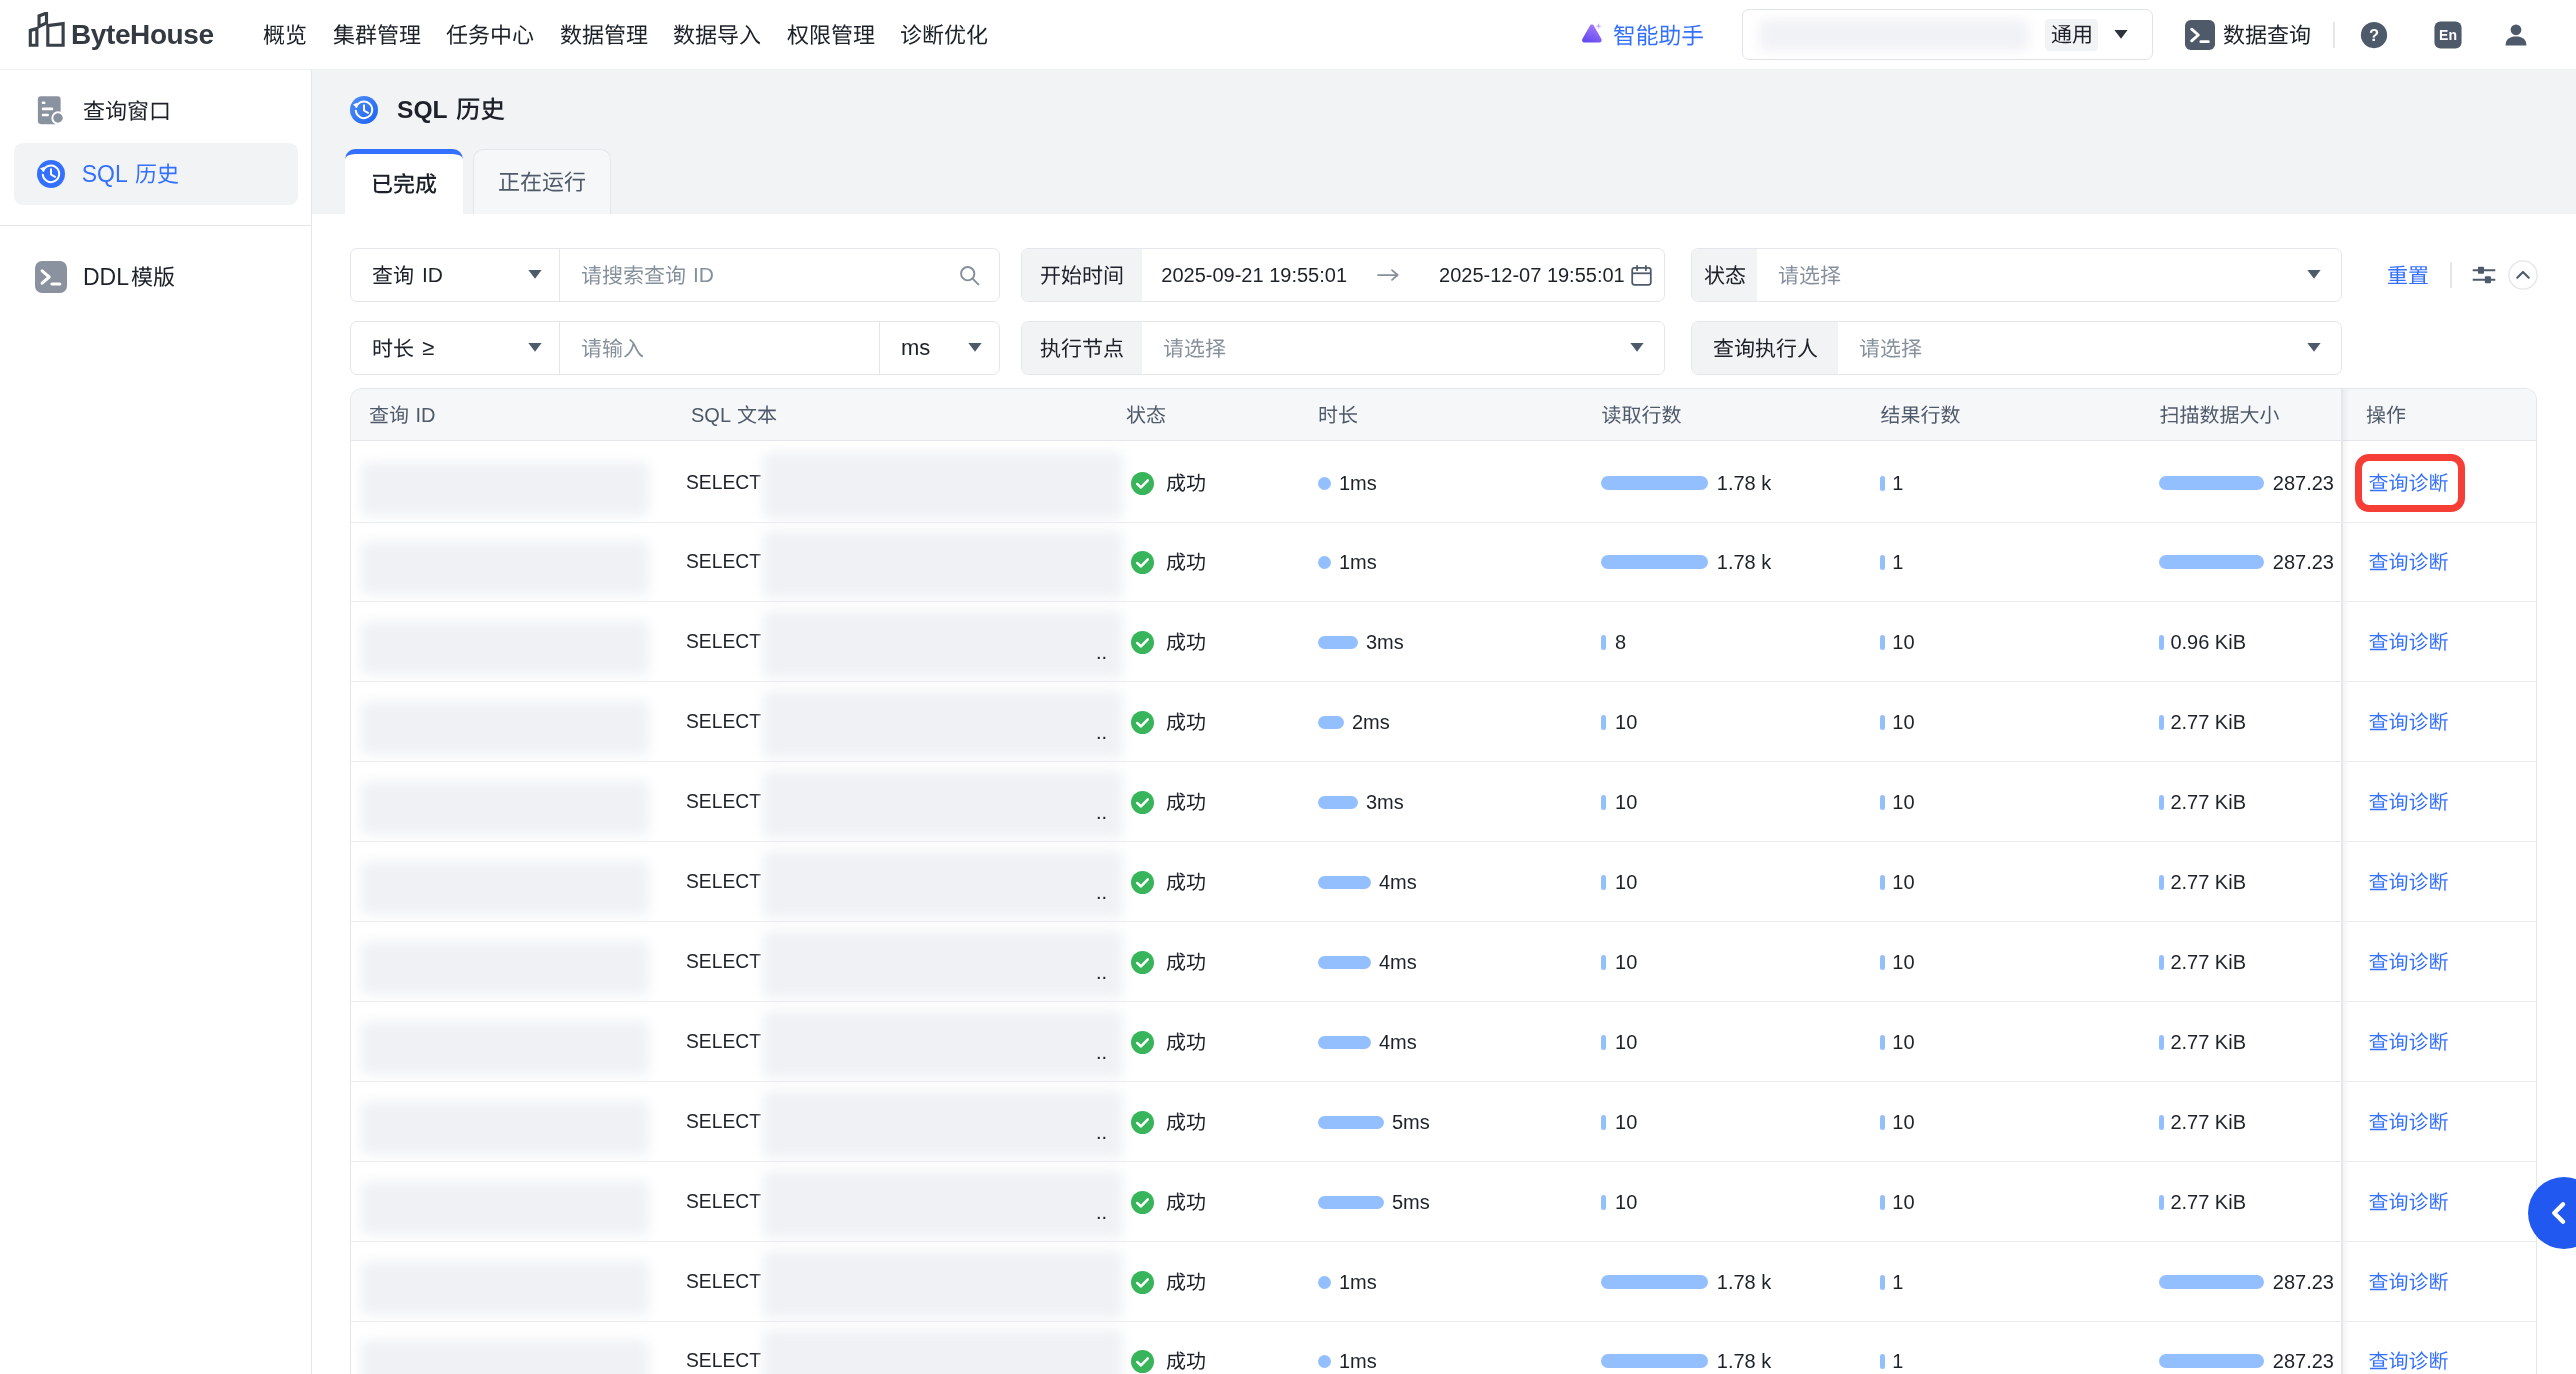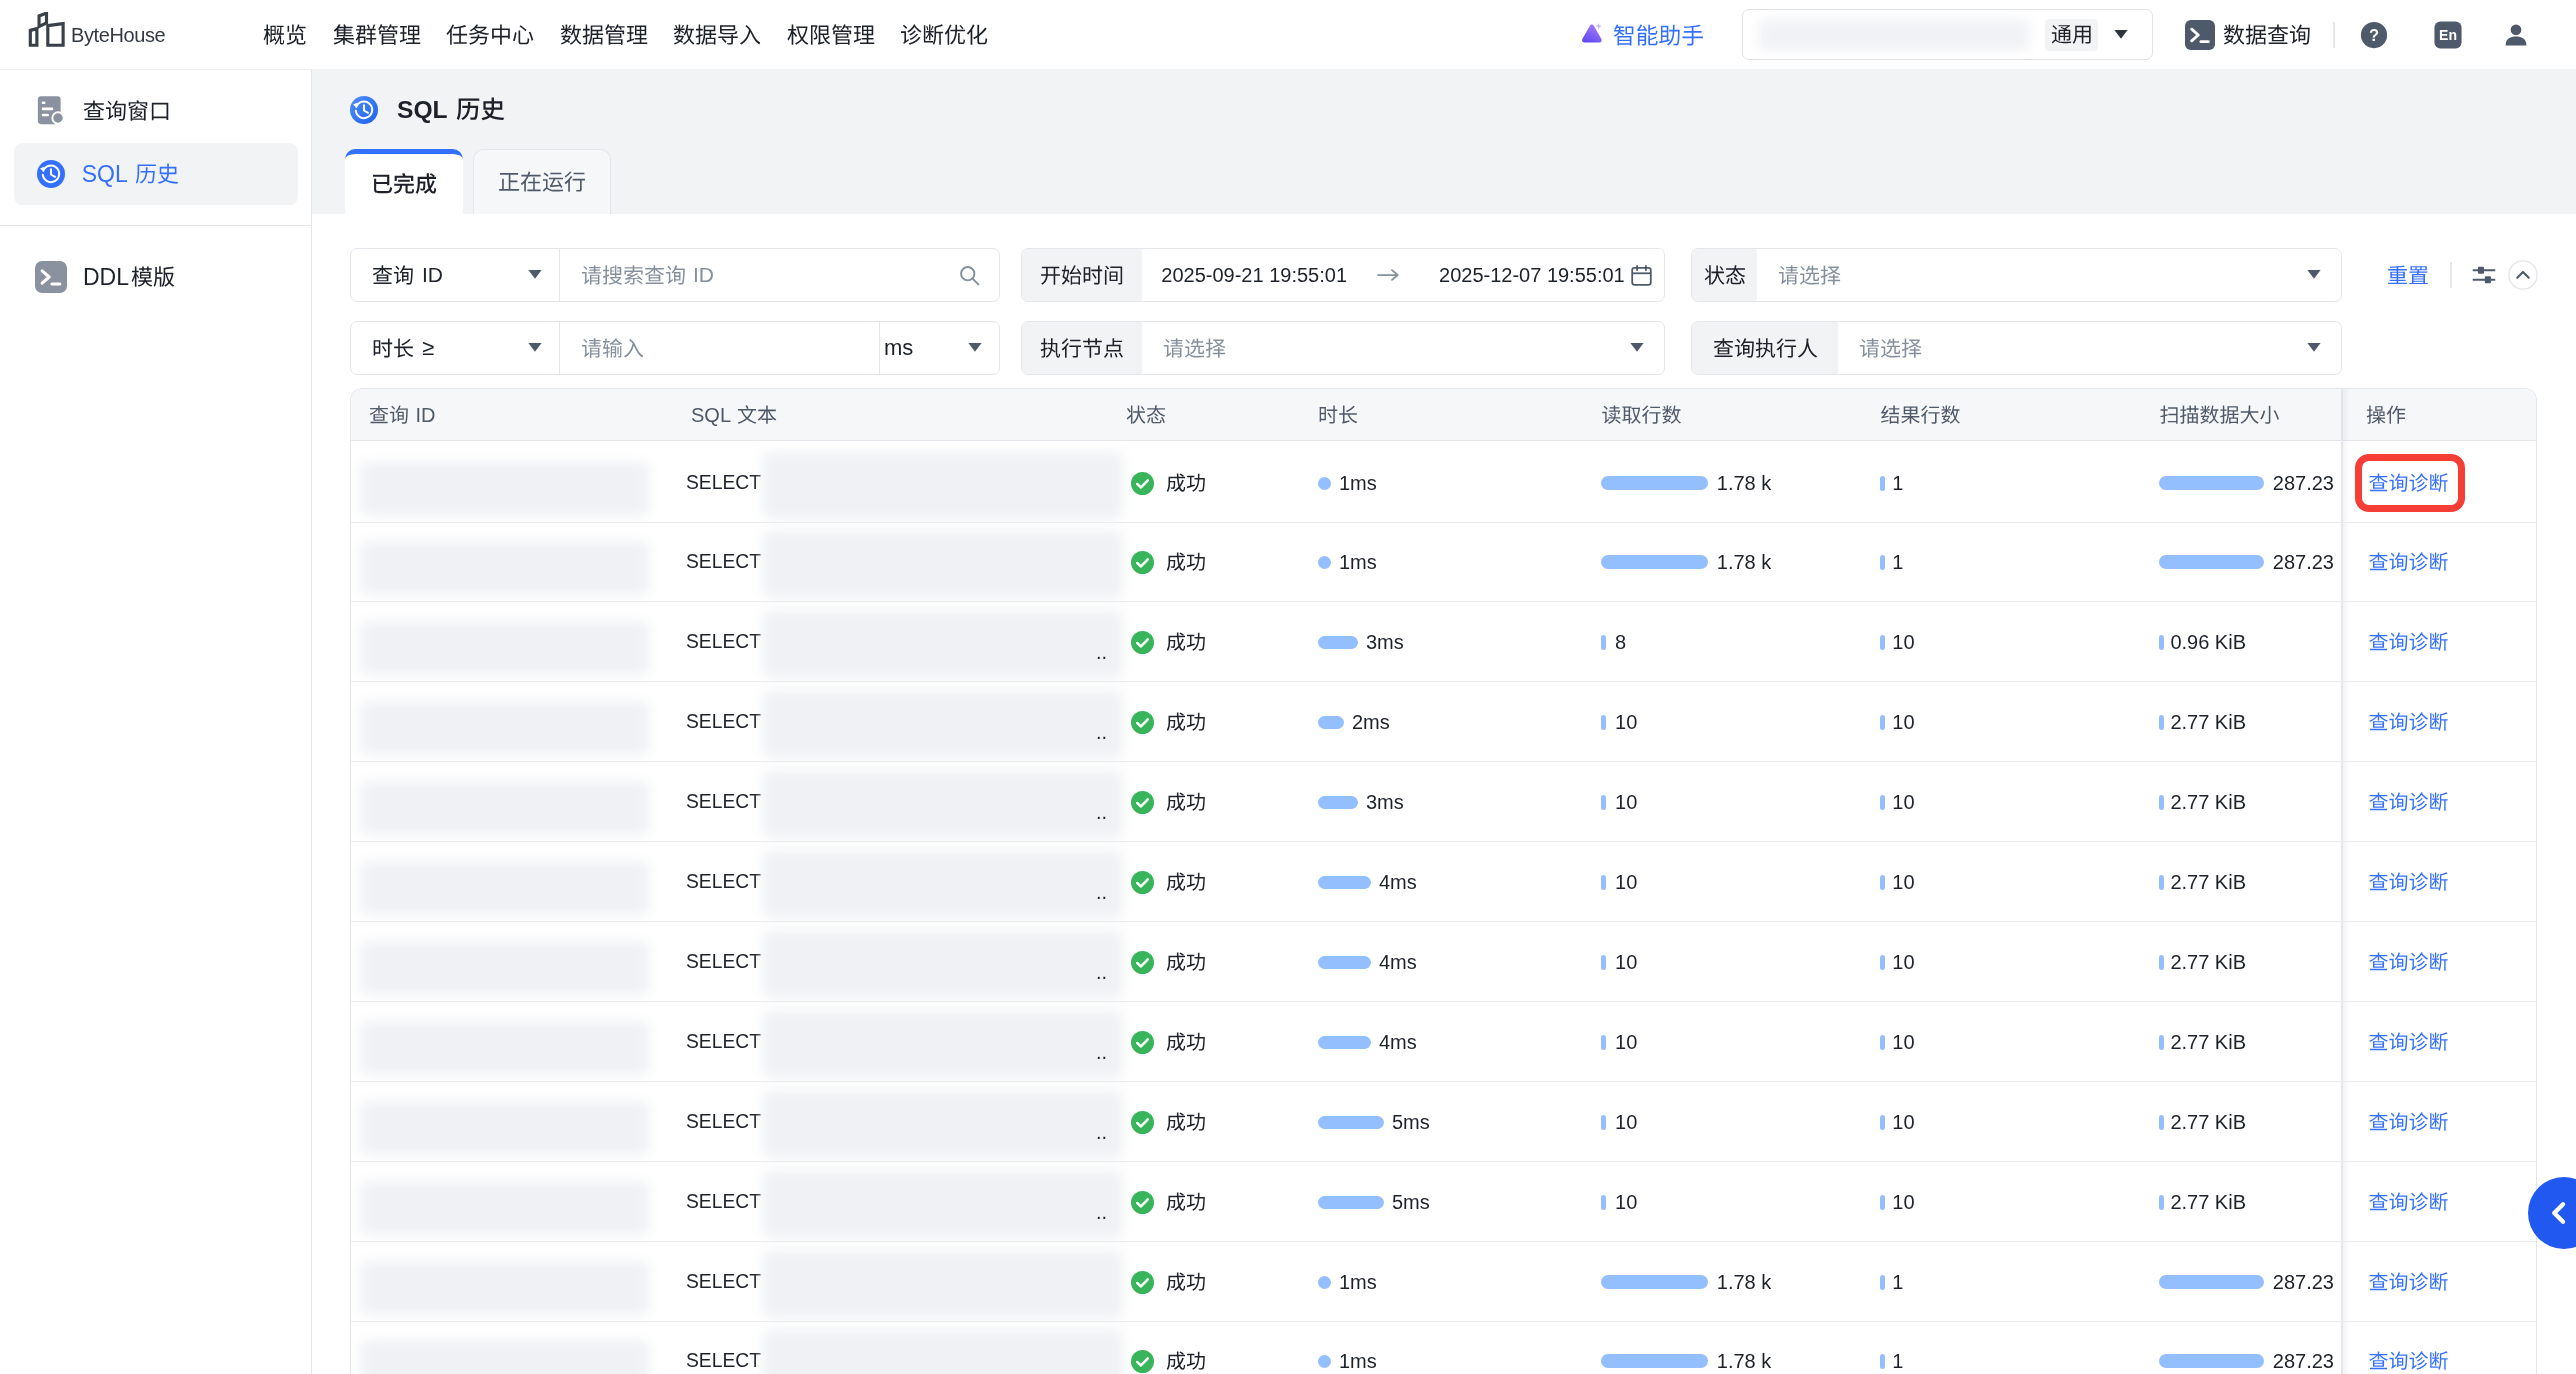--- a/index.html
+++ b/index.html
@@ -8,21 +8,21 @@
 <div class="abs" style="left:312px;top:70px;width:2264px;height:144px;background:#f2f3f5"></div>
 <div class="abs" style="left:312px;top:214px;width:2264px;height:1161px;background:#fff"></div>
 <div class="abs fx" style="left:0;top:0;width:2576px;height:70px;background:#fff;border-bottom:0.9px solid #f0f1f3">
     <div class="abs" style="left:28px;top:12.3px">
       <svg width="37" height="35" viewBox="0 0 42 40" style="display:block" fill="none" stroke="#3a4047" stroke-width="3.6">
 <path d="M2.5 21 L10 19 L10 38 L2.5 38 Z"></path>
 <path d="M12.5 16.5 L12.5 4.5 L21 1.2 L21 12.5 Z"></path>
 <path d="M22.5 15.5 L40 13.3 L40 38 L22.5 38 Z"></path>
 </svg>
     </div>
-    <div class="abs fx" style="left:71px;top:0;height:70px;font-size:20px;font-weight:normal;color:#333a42;letter-spacing:-0.4px">ByteHouse</div>
+    <div class="abs fx" style="left:71px;top:0;height:70px;font-size:28px;font-weight:bold;color:#333a42;letter-spacing:-0.4px">ByteHouse</div>
     <div class="abs fx" style="left:263px;top:0;height:70px;gap:25.5px">
       <svg width="44" height="22" viewBox="0 -21.5 50 25" style="display:block;" fill="#1d2129">
         <path id="g0" d="M15.6 -9C15.8 -9.2 16.5 -9.3 17.4 -9.3H18.6C17.8 -5.8 16.1 -2.1 13 1.2C13.5 1.4 14.1 1.8 14.4 2.1C16.7 -0.3 18.2 -3 19.2 -5.8V-0.5C19.2 0.7 19.2 1 19.6 1.3C19.9 1.6 20.4 1.7 20.9 1.7C21.1 1.7 21.7 1.7 21.9 1.7C22.4 1.7 22.8 1.6 23.1 1.5C23.4 1.2 23.6 0.9 23.7 0.4C23.8 -0.1 23.9 -1.5 23.9 -2.7C23.5 -2.8 23.1 -3.1 22.8 -3.3C22.8 -2.1 22.8 -1 22.7 -0.6C22.7 -0.2 22.6 -0.1 22.5 0.1C22.3 0.2 22.1 0.2 21.9 0.2C21.7 0.2 21.4 0.2 21.2 0.2C21 0.2 20.9 0.1 20.8 0.1C20.7 -0 20.6 -0.2 20.6 -0.4V-8H19.9L20.2 -9.3H23.8V-10.9H20.5C20.9 -13.5 21 -16 21 -18H23.4V-19.6H15.6V-18H19.5C19.5 -16 19.4 -13.5 18.9 -10.9H17.1C17.4 -12.6 17.8 -15.2 18 -16.4H16.5C16.4 -15.3 15.8 -11.7 15.6 -11.1C15.5 -10.7 15.3 -10.6 15 -10.5C15.2 -10.1 15.5 -9.4 15.6 -9ZM13.1 -13.7V-10.6H10V-13.7ZM13.1 -15.1H10V-18H13.1ZM8.4 -0.2C8.8 -0.6 9.3 -1.1 13.4 -3.6C13.7 -3 13.8 -2.5 14 -2L15.3 -2.7C14.9 -4 14 -6.1 13.1 -7.7L11.9 -7.2C12.2 -6.5 12.6 -5.7 12.9 -4.9L10 -3.2V-9.1H14.5V-19.6H8.5V-3.8C8.5 -2.6 7.9 -1.8 7.5 -1.5C7.8 -1.2 8.2 -0.6 8.4 -0.2ZM4 -21V-15.7H1.3V-14H3.9C3.3 -10.5 2.1 -6.5 0.8 -4.3C1.1 -3.9 1.5 -3.2 1.7 -2.7C2.6 -4.1 3.3 -6.2 4 -8.5V2H5.7V-10.4C6.2 -9.3 6.8 -8 7.1 -7.3L8.1 -8.8C7.8 -9.5 6.2 -12.2 5.7 -13V-14H7.8V-15.7H5.7V-21Z M41.1 -15.7C42.4 -14.5 43.8 -12.8 44.4 -11.6L46.1 -12.4C45.5 -13.5 44 -15.2 42.7 -16.3ZM27.9 -19.6V-12.6H29.7V-19.6ZM33.1 -20.8V-11.7H34.9V-20.8ZM38.2 -4.6V-0.7C38.2 1.2 38.8 1.7 41.3 1.7C41.8 1.7 45.2 1.7 45.7 1.7C47.7 1.7 48.2 1 48.4 -1.9C47.9 -2 47.2 -2.2 46.8 -2.6C46.7 -0.3 46.5 0.1 45.5 0.1C44.8 0.1 42 0.1 41.5 0.1C40.3 0.1 40.1 -0.1 40.1 -0.7V-4.6ZM36.4 -8.2V-6.2C36.4 -4.2 35.8 -1.4 26.6 0.6C27.1 0.9 27.6 1.6 27.9 2.1C37.3 -0.2 38.4 -3.6 38.4 -6.2V-8.2ZM29.9 -11V-3H31.8V-9.3H43.5V-3.2H45.5V-11ZM39.6 -21C39 -18.2 37.8 -15.4 36.3 -13.5C36.8 -13.3 37.5 -12.9 37.9 -12.6C38.7 -13.7 39.5 -15.2 40.1 -16.8H48.4V-18.4H40.8C41 -19.2 41.2 -19.9 41.5 -20.7Z"></path>
       </svg>
       <svg width="88" height="22" viewBox="0 -21.5 100 25" style="display:block;" fill="#1d2129">
         <path id="g1" d="M11.5 -7.3V-5.6H1.4V-4H9.8C7.4 -2.2 3.8 -0.7 0.7 0.2C1.2 0.6 1.7 1.2 2 1.7C5.2 0.7 8.9 -1.2 11.5 -3.4V2H13.4V-3.5C15.9 -1.3 19.7 0.6 23 1.5C23.3 1.1 23.8 0.4 24.2 -0C21.1 -0.8 17.5 -2.3 15.1 -4H23.7V-5.6H13.4V-7.3ZM12.2 -13.8V-12.2H6.2V-13.8ZM11.7 -20.6C12.1 -19.9 12.5 -19.1 12.8 -18.4H7.2C7.7 -19.1 8.2 -19.9 8.6 -20.7L6.6 -21.1C5.5 -18.9 3.5 -16.1 0.8 -14C1.2 -13.7 1.8 -13.2 2.1 -12.8C2.9 -13.4 3.6 -14.1 4.3 -14.8V-6.8H6.2V-7.6H23V-9.1H14.1V-10.8H21.2V-12.2H14.1V-13.8H21.2V-15.2H14.1V-16.8H22.2V-18.4H14.8C14.5 -19.2 13.9 -20.2 13.4 -21.1ZM12.2 -15.2H6.2V-16.8H12.2ZM12.2 -10.8V-9.1H6.2V-10.8Z M38.6 -20.3C39.4 -19 40 -17.3 40.3 -16.2L41.9 -16.8C41.7 -17.9 40.9 -19.6 40.1 -20.8ZM46.3 -21C45.9 -19.7 45.1 -17.9 44.5 -16.7L46 -16.2C46.7 -17.4 47.4 -19.1 48.1 -20.6ZM37.7 -5.7V-3.9H42.4V2H44.2V-3.9H49.1V-5.7H44.2V-9.3H48.1V-11H44.2V-14.4H48.5V-16.1H38.2V-14.4H42.4V-11H38.6V-9.3H42.4V-5.7ZM34.8 -14V-11.5H31.3C31.5 -12.3 31.6 -13.1 31.8 -14ZM27.4 -19.8V-18.1H30.4L30.2 -15.6H26.1V-14H30C29.9 -13.1 29.7 -12.3 29.5 -11.5H27.2V-9.9H29.1C28.4 -7.5 27.3 -5.5 25.7 -3.9C26.1 -3.6 26.7 -2.9 26.9 -2.5C27.6 -3.2 28.2 -3.9 28.7 -4.7V2H30.4V0.7H36.9V-7.3H30.1C30.4 -8.1 30.6 -9 30.9 -9.9H36.5V-14H38V-15.6H36.5V-19.8ZM34.8 -15.6H31.9L32.2 -18.1H34.8ZM30.4 -5.7H35V-1H30.4Z M55.3 -11V2H57.2V1.2H69.3V2H71.1V-4.2H57.2V-5.9H69.8V-11ZM69.3 -0.3H57.2V-2.7H69.3ZM61 -15.6C61.3 -15.1 61.5 -14.5 61.8 -14H52.5V-9.9H54.4V-12.5H71V-9.9H72.9V-14H63.7C63.5 -14.6 63 -15.4 62.7 -15.9ZM57.2 -9.5H68V-7.4H57.2ZM54.2 -21.1C53.5 -18.9 52.5 -16.8 51.1 -15.4C51.5 -15.2 52.3 -14.8 52.7 -14.5C53.4 -15.3 54.1 -16.4 54.7 -17.6H56.5C57 -16.7 57.5 -15.5 57.8 -14.8L59.4 -15.4C59.2 -16 58.8 -16.8 58.3 -17.6H62.1V-18.9H55.4C55.6 -19.6 55.8 -20.2 56 -20.8ZM64.8 -21.1C64.3 -19.2 63.4 -17.5 62.3 -16.3C62.8 -16.1 63.5 -15.7 63.9 -15.4C64.4 -16 64.9 -16.7 65.3 -17.6H67.1C67.8 -16.6 68.5 -15.5 68.9 -14.7L70.4 -15.4C70.1 -16 69.6 -16.8 69 -17.6H73.5V-18.9H66C66.2 -19.5 66.4 -20.1 66.6 -20.7Z M86.9 -13.5H90.7V-10.3H86.9ZM92.3 -13.5H96.2V-10.3H92.3ZM86.9 -18.2H90.7V-15H86.9ZM92.3 -18.2H96.2V-15H92.3ZM83 -0.6V1.2H99.2V-0.6H92.5V-4H98.3V-5.7H92.5V-8.7H98V-19.9H85.2V-8.7H90.6V-5.7H84.9V-4H90.6V-0.6ZM75.9 -2.5 76.3 -0.6C78.5 -1.3 81.4 -2.3 84.1 -3.2L83.8 -5L81 -4.1V-10.3H83.6V-12.1H81V-17.6H84V-19.3H76.2V-17.6H79.2V-12.1H76.4V-10.3H79.2V-3.5C78 -3.1 76.8 -2.8 75.9 -2.5Z"></path>
       </svg>
       <svg width="88" height="22" viewBox="0 -21.5 100 25" style="display:block;" fill="#1d2129">
         <path id="g2" d="M8.6 -0.8V1H23.6V-0.8H16.9V-8.5H24V-10.3H16.9V-17.3C19.2 -17.7 21.3 -18.2 23 -18.8L21.6 -20.4C18.5 -19.2 13.1 -18.3 8.4 -17.7C8.6 -17.2 8.9 -16.5 9 -16.1C10.9 -16.3 13 -16.6 15 -16.9V-10.3H7.6V-8.5H15V-0.8ZM7.4 -21C5.8 -17.1 3.2 -13.2 0.6 -10.8C0.9 -10.3 1.5 -9.3 1.7 -8.9C2.7 -9.9 3.7 -11 4.7 -12.3V2H6.5V-15.1C7.5 -16.8 8.5 -18.6 9.2 -20.4Z M36.1 -9.5C36 -8.6 35.9 -7.8 35.7 -7.1H28.1V-5.4H35.1C33.6 -2.2 30.9 -0.5 26.4 0.4C26.8 0.7 27.3 1.6 27.4 2C32.4 0.8 35.5 -1.3 37.1 -5.4H44.7C44.3 -2.1 43.8 -0.6 43.2 -0.1C42.9 0.1 42.6 0.2 42.1 0.2C41.5 0.2 39.9 0.1 38.3 -0C38.6 0.5 38.9 1.2 38.9 1.7C40.4 1.7 41.9 1.8 42.7 1.7C43.5 1.7 44.1 1.5 44.7 1C45.5 0.2 46.1 -1.7 46.7 -6.2C46.7 -6.5 46.8 -7.1 46.8 -7.1H37.6C37.8 -7.8 38 -8.6 38.1 -9.4ZM43.6 -16.8C42.2 -15.3 40.1 -14.1 37.7 -13.2C35.8 -14 34.2 -15.1 33.1 -16.5L33.5 -16.8ZM34.5 -21C33.2 -18.9 30.8 -16.3 27.2 -14.5C27.6 -14.2 28.2 -13.5 28.4 -13.1C29.7 -13.8 30.9 -14.6 31.9 -15.4C32.9 -14.2 34.1 -13.2 35.6 -12.4C32.6 -11.5 29.3 -10.9 26.1 -10.6C26.4 -10.2 26.8 -9.4 26.9 -8.9C30.6 -9.4 34.3 -10.2 37.7 -11.4C40.6 -10.2 44.1 -9.6 48 -9.2C48.2 -9.8 48.6 -10.5 49 -10.9C45.7 -11.1 42.5 -11.6 39.9 -12.4C42.7 -13.7 45 -15.5 46.5 -17.8L45.4 -18.5L45.1 -18.4H34.9C35.5 -19.2 36 -19.9 36.5 -20.7Z M61.5 -21V-16.5H52.4V-4.7H54.3V-6.2H61.5V2H63.4V-6.2H70.6V-4.8H72.5V-16.5H63.4V-21ZM54.3 -8.1V-14.7H61.5V-8.1ZM70.6 -8.1H63.4V-14.7H70.6Z M82.4 -14V-1.6C82.4 0.9 83.2 1.6 85.9 1.6C86.5 1.6 90.3 1.6 90.9 1.6C93.8 1.6 94.3 0.2 94.6 -4.6C94.1 -4.8 93.3 -5.1 92.8 -5.5C92.6 -1.1 92.4 -0.2 90.8 -0.2C90 -0.2 86.7 -0.2 86 -0.2C84.6 -0.2 84.3 -0.5 84.3 -1.6V-14ZM78.4 -12.2C78 -9.2 77.2 -5.2 76.1 -2.7L78 -1.9C79 -4.6 79.8 -8.8 80.2 -11.8ZM94 -12.1C95.4 -9.2 96.8 -5.2 97.3 -2.6L99.2 -3.4C98.6 -6 97.2 -9.8 95.8 -12.8ZM83.5 -18.9C85.9 -17.2 88.9 -14.8 90.3 -13.2L91.6 -14.6C90.2 -16.2 87.2 -18.5 84.8 -20.1Z"></path>
       </svg>
@@ -270,21 +270,21 @@
         <svg width="16" height="9.7" viewBox="0 0 18 11" style="display:block" fill="#4e5969">
           <path d="M1.5 0 L16.5 0 L9 10 Z"></path>
         </svg>
       </span>
     </div>
     <div class="fx" style="flex:1;height:100%;padding-left:21px">
       <svg width="63" height="21" viewBox="0 -20.6 72 24" style="display:block;" fill="#86909c">
         <path id="g23" d="M2.6 -18.5C3.8 -17.4 5.4 -15.8 6.1 -14.8L7.4 -16.1C6.6 -17.1 5 -18.6 3.7 -19.6ZM1 -12.6V-10.9H4.6V-2.1C4.6 -1.1 3.9 -0.3 3.5 -0C3.8 0.3 4.2 1.1 4.4 1.5C4.8 1 5.4 0.5 9.4 -2.6C9.2 -3 9 -3.7 8.8 -4.2L6.3 -2.3V-12.6ZM11.9 -5.1H19.4V-3.1H11.9ZM11.9 -6.4V-8.2H19.4V-6.4ZM14.7 -20.2V-18.3H9.2V-16.9H14.7V-15.4H9.8V-14H14.7V-12.4H8.4V-11H23V-12.4H16.5V-14H21.6V-15.4H16.5V-16.9H22.3V-18.3H16.5V-20.2ZM10.2 -9.6V1.9H11.9V-1.8H19.4V-0.1C19.4 0.2 19.3 0.3 19 0.3C18.6 0.3 17.5 0.3 16.2 0.3C16.5 0.7 16.7 1.4 16.8 1.8C18.5 1.8 19.6 1.8 20.2 1.5C20.9 1.3 21.1 0.8 21.1 -0.1V-9.6Z M41.6 -10.7V-2H43V-10.7ZM44.7 -11.6V-0.1C44.7 0.1 44.6 0.2 44.3 0.2C44 0.2 43 0.2 41.9 0.2C42.2 0.6 42.4 1.3 42.4 1.7C43.8 1.7 44.8 1.7 45.4 1.4C46 1.2 46.1 0.7 46.1 -0.1V-11.6ZM25.7 -7.9C25.9 -8.1 26.6 -8.3 27.4 -8.3H29.3V-4.9C27.6 -4.6 26.2 -4.2 25 -4L25.4 -2.3L29.3 -3.3V1.9H30.8V-3.7L32.8 -4.2L32.7 -5.7L30.8 -5.3V-8.3H32.8V-9.9H30.8V-13.6H29.3V-9.9H27.2C27.8 -11.6 28.4 -13.6 28.9 -15.6H32.8V-17.3H29.2C29.4 -18.1 29.5 -19 29.7 -19.8L28 -20.1C27.9 -19.2 27.8 -18.2 27.6 -17.3H25.1V-15.6H27.3C26.9 -13.7 26.4 -12 26.2 -11.4C25.8 -10.3 25.6 -9.6 25.2 -9.4C25.3 -9 25.6 -8.3 25.7 -7.9ZM39.8 -20.2C38.2 -17.7 35.3 -15.3 32.4 -14C32.8 -13.6 33.3 -13.1 33.5 -12.6C34.2 -13 34.8 -13.4 35.4 -13.8V-12.8H44.3V-13.9C44.9 -13.6 45.6 -13.2 46.2 -12.9C46.4 -13.4 46.9 -13.9 47.4 -14.3C44.9 -15.4 42.6 -16.8 40.8 -18.8L41.3 -19.6ZM36.1 -14.3C37.5 -15.2 38.8 -16.4 39.8 -17.6C41 -16.3 42.4 -15.2 43.8 -14.3ZM38.7 -9.7V-7.8H35.4V-9.7ZM34 -11.2V1.8H35.4V-3.1H38.7V0C38.7 0.2 38.7 0.3 38.5 0.3C38.3 0.3 37.6 0.3 36.9 0.3C37.1 0.7 37.3 1.4 37.3 1.8C38.4 1.8 39.1 1.8 39.6 1.5C40.1 1.2 40.2 0.8 40.2 0V-11.2ZM35.4 -6.5H38.7V-4.5H35.4Z M55.1 -18.1C56.7 -17 57.9 -15.7 58.9 -14.2C57.4 -7.3 54.4 -2.5 49 0.3C49.5 0.6 50.3 1.4 50.6 1.8C55.5 -1.1 58.6 -5.5 60.4 -11.8C63 -6.9 64.8 -1.4 70.2 1.7C70.3 1.1 70.8 0.1 71.1 -0.4C63.1 -5.1 63.9 -14.2 56.2 -19.7Z"></path>
       </svg>
     </div>
-    <div class="fx" style="width:120px;height:100%;border-left:1.3px solid #e5e6eb;padding-left:4px">
+    <div class="fx" style="width:120px;height:100%;border-left:1.3px solid #e5e6eb;padding-left:21px">
       <span style="font-size:22px;color:#1d2129">ms</span>
       <span style="margin-left:auto;margin-right:16px">
         <svg width="16" height="9.7" viewBox="0 0 18 11" style="display:block" fill="#4e5969">
           <path d="M1.5 0 L16.5 0 L9 10 Z"></path>
         </svg>
       </span>
     </div>
   </div>
 <div class="abs fx" style="left:1021px;top:321px;width:644px;height:54px;border:1.3px solid #e5e6eb;border-radius:7px;background:#fff">
     <div class="fx" style="width:120px;height:100%;background:#f2f3f5;border-radius:6.1px 0 0 6.1px;justify-content:center">

